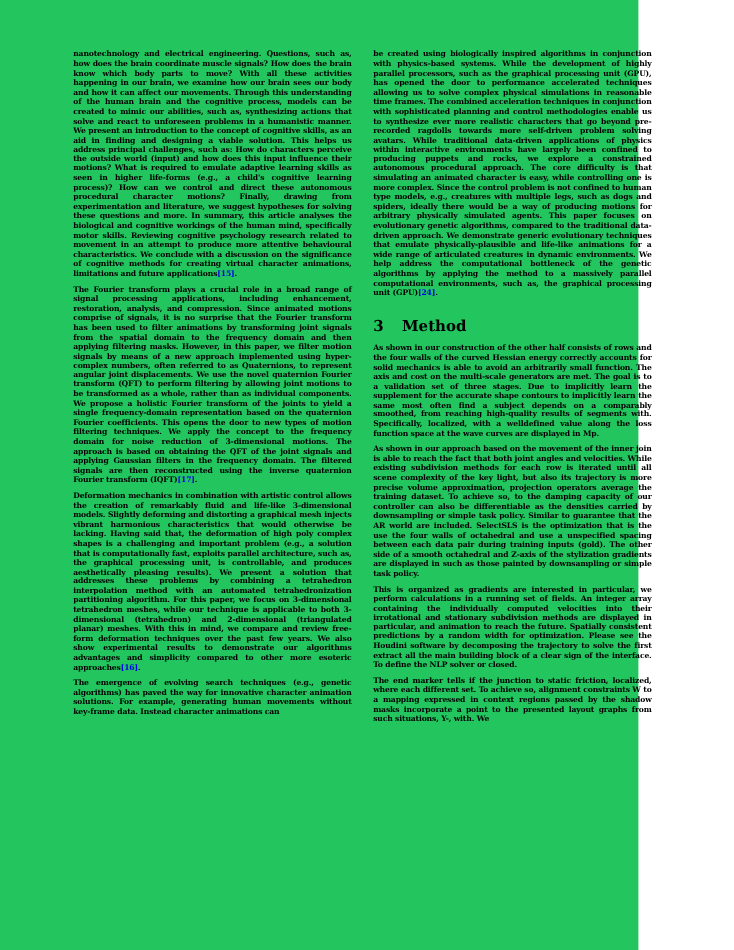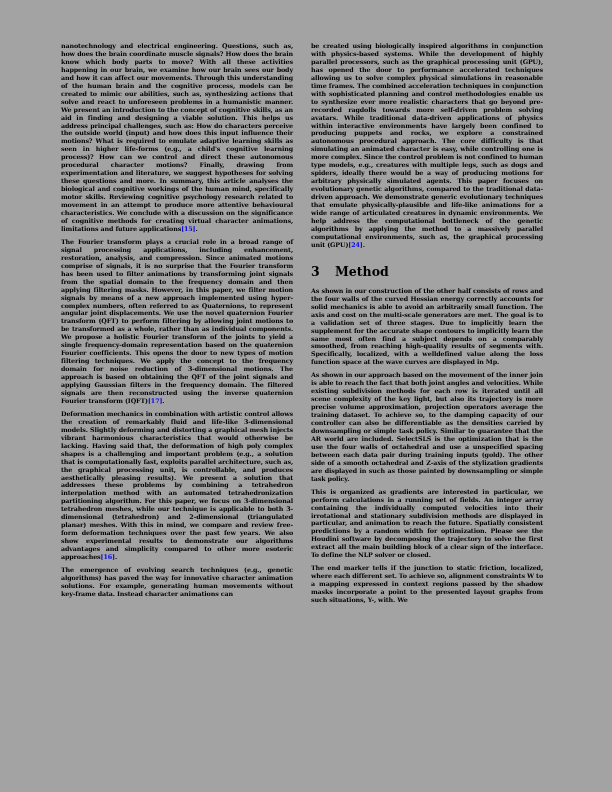--- a/index.html
+++ b/index.html
@@ -1,17 +1,17 @@
 <!DOCTYPE html>
 <html><head>
 <meta charset="utf-8">
 <style>
   html, body { margin: 0; padding: 0; background: #ffffff; }
   body { width: 612px; height: 792px; position: relative; overflow: hidden; }
-  .page { position: absolute; left: 0; top: 0; width: 612px; height: 792px; background: #a3a3a3; }
+  .page { position: absolute; left: 0; top: 0; width: 532px; height: 792px; background: #22c55e; }
   .col { position: absolute; top: 42px; width: 232px; }
   .col.left { left: 61px; }
   .col.right { left: 311px; }
   p {
     margin: 0 0 5px 0;
     font-family: "DejaVu Serif", serif;
     font-size: 6.35px;
     line-height: 7.95px;
     text-align: justify;
     color: #000;

